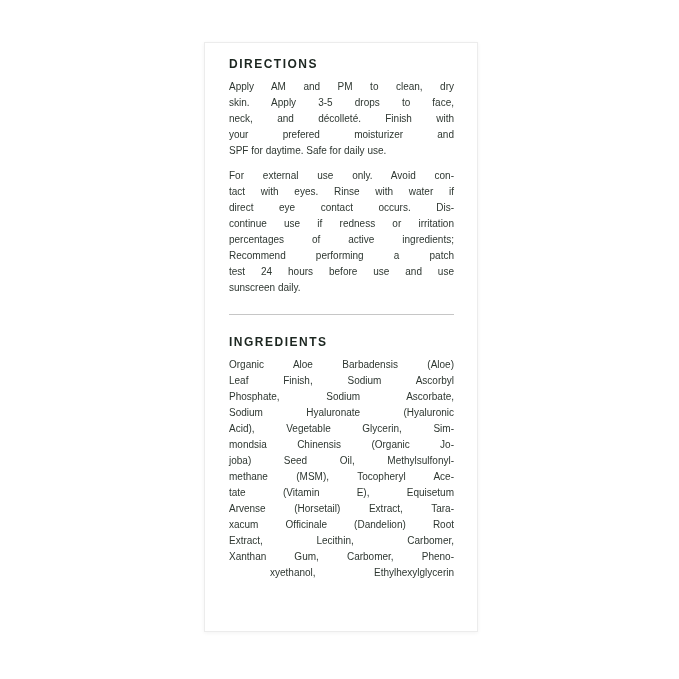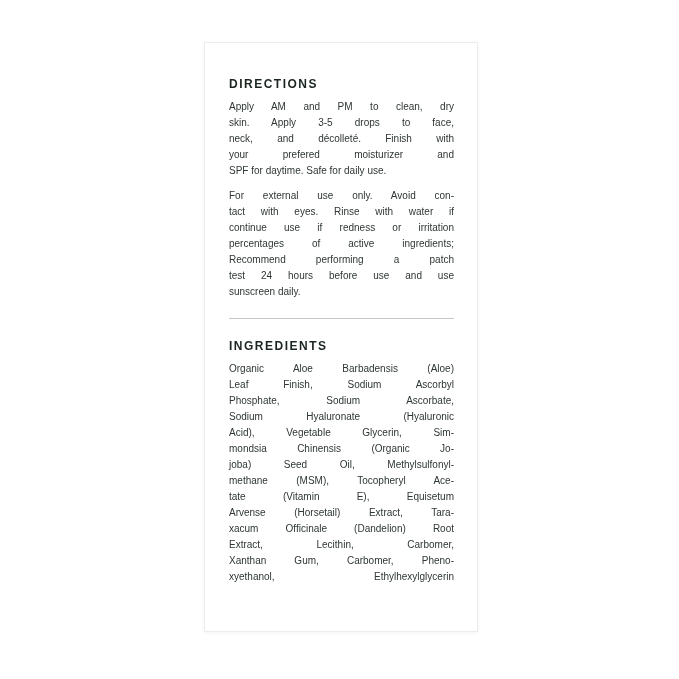--- a/index.html
+++ b/index.html
@@ -20,21 +20,21 @@
   .label-panel {
     box-sizing: border-box;
     position: absolute;
     left: 204px;
     top: 42px;
     width: 274px;
     height: 590px;
     background: #ffffff;
     border: 1px solid #ececec;
     box-shadow: 0 1px 4px rgba(0,0,0,0.05);
-    padding: 34px 22px 20px 24px;
+    padding: 14px 22px 20px 24px;
   }
   .section-heading {
     font-size: 12px;
     line-height: 14px;
     font-weight: bold;
     letter-spacing: 1.5px;
     color: #1c2620;
     margin: 0 0 8px 0;
   }
   .para {
@@ -45,21 +45,21 @@
     width: 225px;
   }
   .para + .para { margin-top: 9px; }
   .line {
     text-align: justify;
     text-align-last: justify;
     text-justify: inter-word;
     white-space: normal;
   }
   .para .line:last-child { text-align-last: left; }
-  .para.justify-last .line:last-child { text-align-last: justify; }
+  .para.justify-last .line:last-child { text-align-last: justify; margin-left: 41px; }
   .section-divider {
     border: none;
     border-top: 1px solid #c6c6c6;
     height: 0;
     margin: 18px 0 20px 0;
     width: 225px;
   }
 </style>
 </head>
 <body>
@@ -72,20 +72,21 @@
       <div class="para">
           <div class="line">Apply AM and PM to clean, dry</div>
           <div class="line">skin. Apply 3-5 drops to face,</div>
           <div class="line">neck, and décolleté. Finish with</div>
           <div class="line">your prefered moisturizer and</div>
           <div class="line">SPF for daytime. Safe for daily use.</div>
         </div>
       <div class="para">
           <div class="line">For external use only. Avoid con-</div>
           <div class="line">tact with eyes. Rinse with water if</div>
+          <div class="line">direct eye contact occurs. Dis-</div>
           <div class="line">continue use if redness or irritation</div>
           <div class="line">percentages of active ingredients;</div>
           <div class="line">Recommend performing a patch</div>
           <div class="line">test 24 hours before use and use</div>
           <div class="line">sunscreen daily.</div>
         </div>
     </div>
 
     <hr class="section-divider">
 

